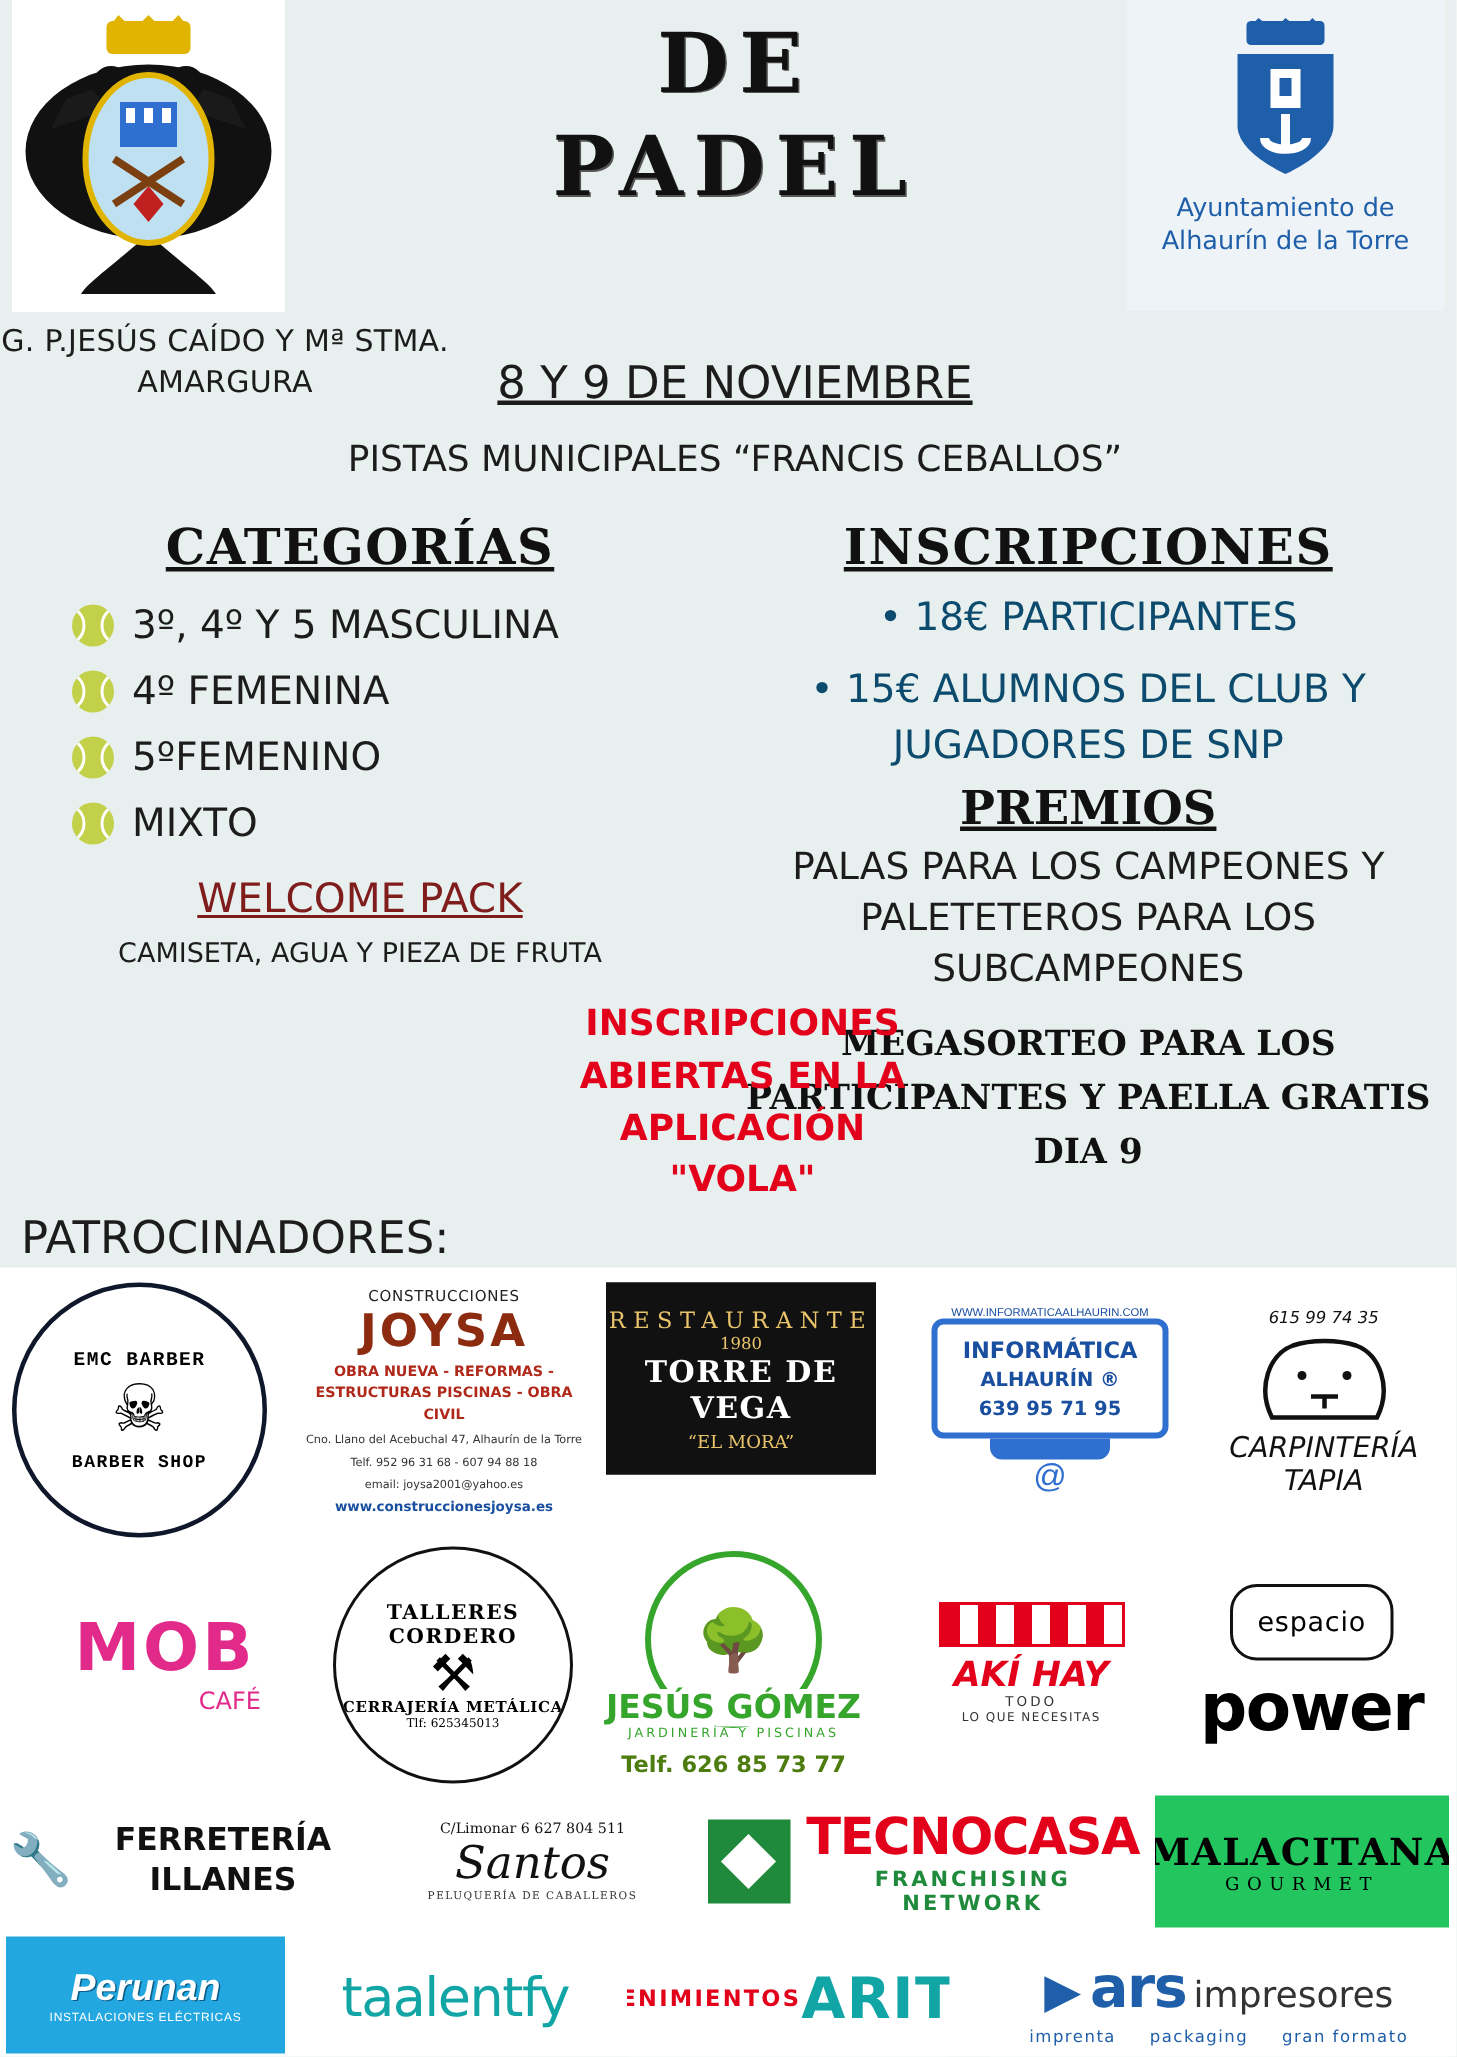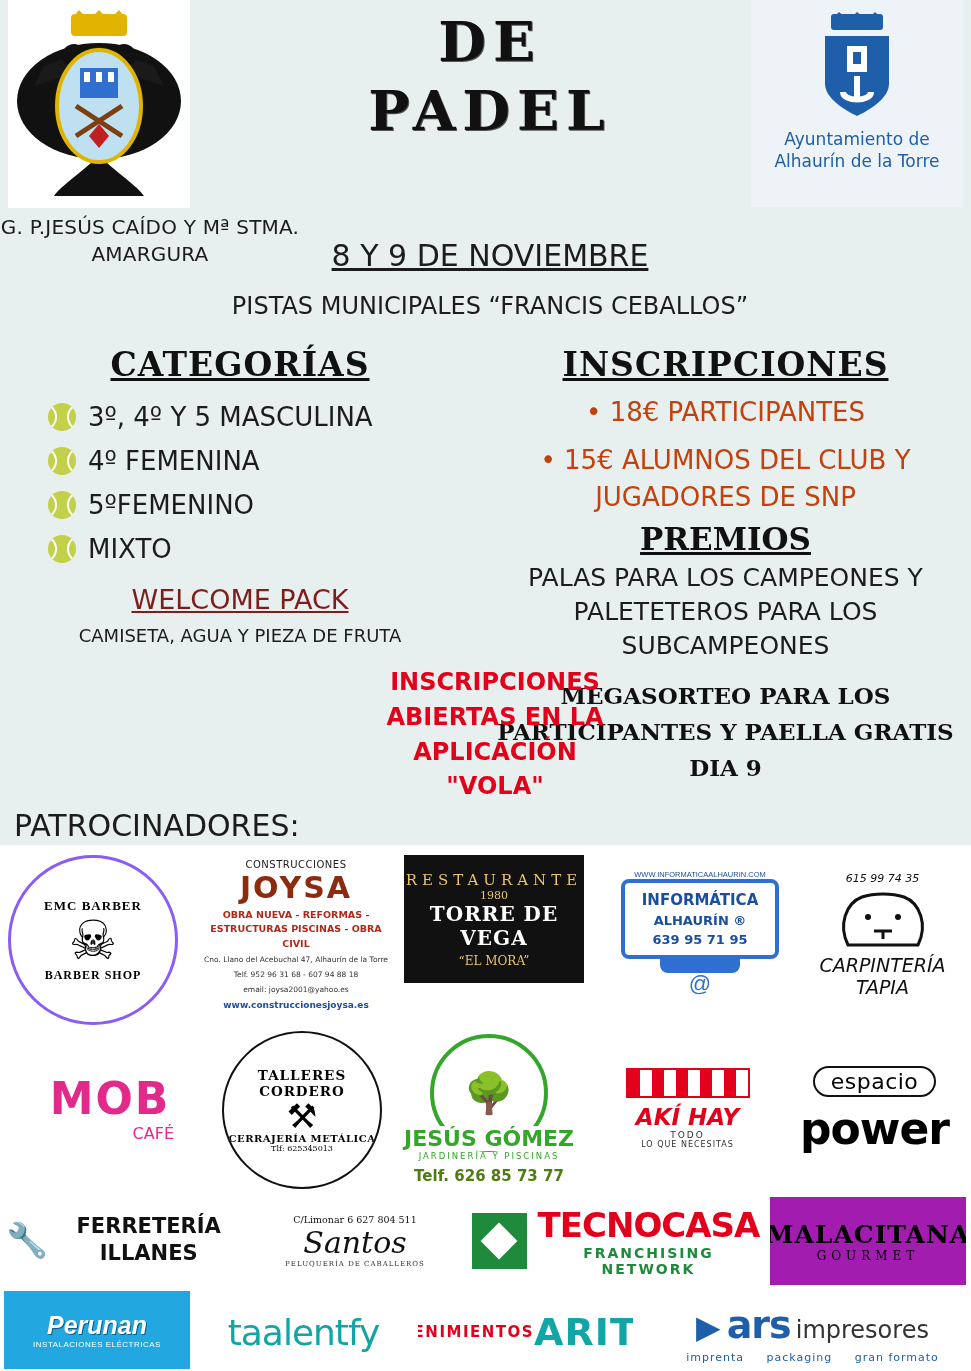--- a/index.html
+++ b/index.html
@@ -180,21 +180,21 @@
     font-size: 18px;
     color: #1c1c1c;
     line-height: 1.4;
     font-family: "DejaVu Sans", sans-serif;
     padding: 0 6px;
   }
 
   .insc-item {
     text-align: center;
     font-size: 26px;
-    color: #c2410c;
+    color: #0c4a6e;
     line-height: 1.45;
     margin-top: 10px;
     font-family: "DejaVu Sans", sans-serif;
     padding: 0 10px;
   }
   .premios-title {
     margin-top: 4px;
     text-align: center;
     font-family: "DejaVu Serif", serif;
     font-weight: bold;
@@ -258,23 +258,23 @@
     display: flex;
     align-items: center;
     justify-content: center;
     overflow: hidden;
     text-align: center;
   }
 
   
   .emc {
     left: 8px; top: 10px; width: 170px; height: 170px;
-    border: 3px solid #8b5cf6; border-radius: 50%;
-    background: #fff; flex-direction: column;
-    font-family: Liberation Serif, serif;
+    border: 3px solid #0f172a; border-radius: 50%;
+    background: #fff; flex-direction: column;
+    font-family: Liberation Mono, monospace;
   }
   .emc .top { font-size: 13px; font-weight: bold; letter-spacing: 1px; }
   .emc .skull { font-size: 54px; line-height: 1; }
   .emc .bot { font-size: 12px; font-weight: bold; letter-spacing: 1px; }
 
   .joysa {
     left: 196px; top: 14px; width: 200px; height: 160px;
     background: #fff; flex-direction: column; justify-content: flex-start;
     font-family: "DejaVu Sans", sans-serif;
   }
@@ -368,22 +368,22 @@
   .aki .name { font-size: 23px; font-weight: bold; color: #e2001a; font-style: italic; margin-top: 6px;}
   .aki .s1 { font-size: 9px; color: #333; letter-spacing: 2px; }
   .aki .s2 { font-size: 8px; color: #333; letter-spacing: 1px; }
 
   .power {
     left: 782px; top: 195px; width: 185px; height: 140px;
     background: #fff; flex-direction: column;
     font-family: "DejaVu Sans", sans-serif;
   }
   .power .esp {
-    font-size: 22px; border: 2px solid #111; border-radius: 18px;
-    padding: 1px 16px; letter-spacing: .5px;
+    font-size: 18px; border: 2px solid #111; border-radius: 18px;
+    padding: 13px 16px; letter-spacing: .5px;
   }
   .power .pw { font-size: 44px; font-weight: bold; letter-spacing: -1px; margin-top: 6px;}
 
   .ferreteria {
     left: 6px; top: 352px; width: 235px; height: 85px;
     background: #fff; font-family: "DejaVu Sans", sans-serif;
   }
   .ferreteria .tools { font-size: 34px; color: #1f5fa9; margin-right: 8px; }
   .ferreteria .txt { font-size: 21px; font-weight: bold; color: #111; line-height: 1.25; }
 
@@ -404,21 +404,21 @@
     width: 56px; height: 56px; background: #1f8a3b;
     display: flex; align-items: center; justify-content: center;
     margin-right: 8px;
   }
   .tecnocasa .dia { width: 26px; height: 26px; background:#fff; transform: rotate(45deg); }
   .tecnocasa .tc { font-size: 34px; font-weight: bold; color: #e2001a; letter-spacing: -1px;}
   .tecnocasa .fn { font-size: 14px; font-weight: bold; color: #1f8a3b; letter-spacing: 2px; }
 
   .malacitana {
     left: 770px; top: 352px; width: 196px; height: 88px;
-    background: #a21caf; flex-direction: column;
+    background: #22c55e; flex-direction: column;
     font-family: "DejaVu Serif", serif;
   }
   .malacitana .n { font-size: 25px; font-weight: bold; letter-spacing: 1px; }
   .malacitana .g { font-size: 12px; letter-spacing: 5px; }
 
   .perunan {
     left: 4px; top: 446px; width: 186px; height: 78px;
     background: #23a7e0; flex-direction: column;
     font-family: Liberation Sans, sans-serif; color: #fff;
   }

